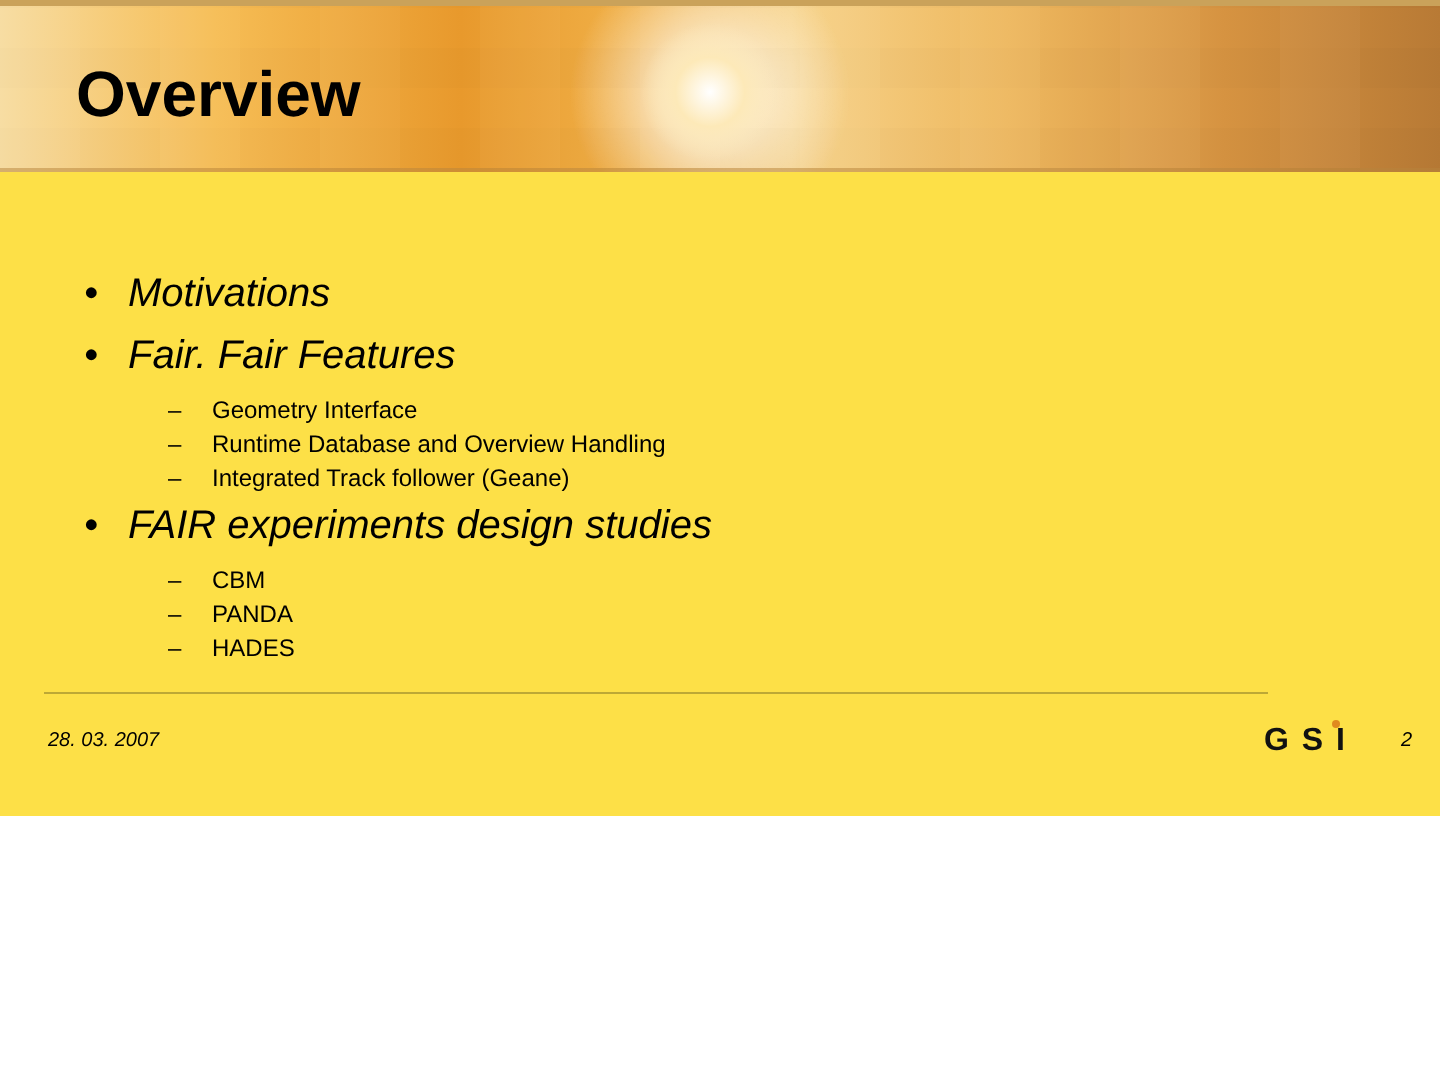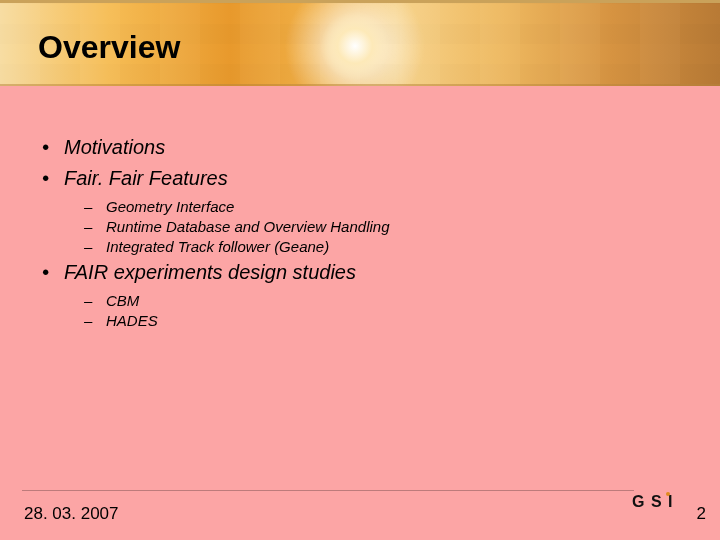--- a/index.html
+++ b/index.html
@@ -1,17 +1,17 @@
 <!DOCTYPE html>
 <html><head>
 <meta charset="utf-8">
 <style>
   * { margin: 0; padding: 0; box-sizing: border-box; }
   html, body { width: 720px; height: 540px; font-family: Arial, Helvetica, sans-serif; background: #fff; overflow: hidden; }
-  .slide { position: relative; width: 720px; height: 540px; background: #fca5a5; padding-left: 44px; }
+  .slide { position: relative; width: 720px; height: 408px; background: #fde047; padding-left: 44px; }
   .title-band {
     position: absolute;
     top: 0; left: 0; right: 0;
     height: 86px;
     background:
       radial-gradient(circle at 355px 44px, rgba(255,255,255,0.9) 0, rgba(255,255,255,0.0) 70px),
       linear-gradient(90deg,
         #f7dca0 0%,
         #f6bd55 15%,
         #e8992c 32%,
@@ -45,30 +45,31 @@
     color: #000;
   }
   .body {
     position: absolute;
     left: 42px; top: 132px; right: 42px;
     color: #000;
   }
   .l1 { font-size: 20px; margin: 4px 0 8px 0; font-style: italic; }
   .l1 .bull { display:inline-block; width: 22px; }
   .subgroup { margin: 0 0 6px 42px; }
-  .l2 { font-size: 15px; margin: 3px 0; font-style: italic; }
+  .l2 { font-size: 12px; margin: 3px 0; }
   .l2 .dash { display:inline-block; width: 22px; }
   .footer {
     position: absolute;
-    left: 0; right: 0; bottom: 14px;
+    left: 0; right: 0; bottom: 26px;
     height: 24px;
     display: flex;
     align-items: center;
-    font-size: 17px;
+    font-size: 10px;
     color: #000;
+    font-style: italic;
   }
   .footer .date { position:absolute; left: 24px; }
   .footer .center { position:absolute; left: 0; right: 0; text-align: center; }
   .footer .pagenum { position:absolute; right: 14px; }
   .footer .hr {
     position:absolute; left:22px; right:86px; top:-12px;
     border-top:1px solid rgba(0,0,0,0.25);
   }
   .logo {
     position:absolute; right: 36px; bottom: 28px;
@@ -109,20 +110,23 @@
     </div>
 
     <div class="l1">
       <span class="bull">•</span><span>FAIR experiments design studies</span>
     </div>
     <div class="subgroup">
       <div class="l2">
         <span class="dash">–</span><span>CBM</span>
       </div>
       <div class="l2">
+        <span class="dash">–</span><span>PANDA</span>
+      </div>
+      <div class="l2">
         <span class="dash">–</span><span>HADES</span>
       </div>
     </div>
 
 
   </div>
 
   <div class="logo">
     <svg viewBox="0 0 52 22">
       <rect x="0" y="2" width="52" height="18" fill="none"></rect>

